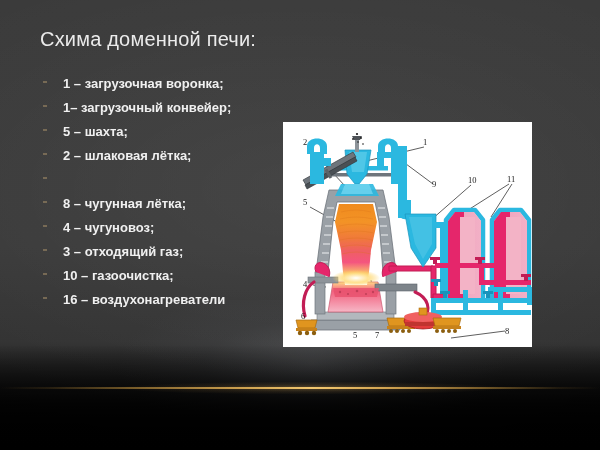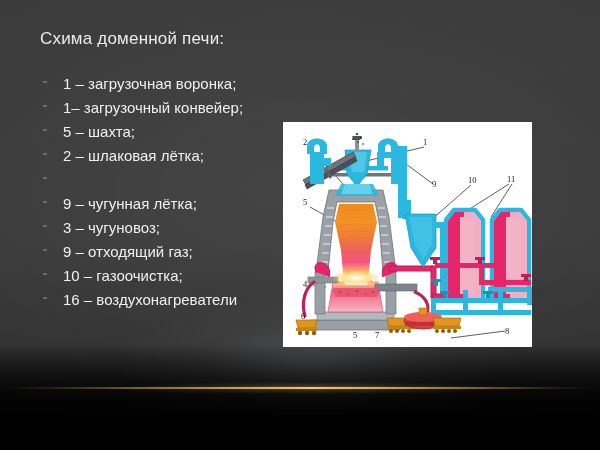--- a/index.html
+++ b/index.html
@@ -94,21 +94,21 @@
         rgba(240,190,100,0.30) 0%,
         rgba(220,165,80,0.10) 45%,
         rgba(0,0,0,0) 78%);
   }
 
   
   .title {
     position: absolute;
     left: 40px;
     top: 28px;
-    font-size: 17px;
+    font-size: 20px;
     line-height: 22px;
     color: #ebebeb;
     letter-spacing: 0.2px;
     white-space: nowrap;
   }
 
   
   .bullets {
     position: absolute;
     left: 40px;
@@ -125,24 +125,25 @@
     position: absolute;
     left: 3px;
     top: 9px;
     width: 4px;
     height: 2px;
     background: #8b7a5e;
     opacity: 0.75;
   }
   .bullet-text {
     padding-left: 23px;
-    font-size: 15px;
+    font-size: 13px;
     line-height: 14px;
     color: #f0f0f0;
     white-space: nowrap;
+    font-weight: bold;
   }
 
   
   .picture {
     position: absolute;
     left: 283px;
     top: 122px;
     width: 249px;
     height: 225px;
     background: #ffffff;
@@ -183,29 +184,29 @@
     </div>
     <div class="bullet-row">
       <span class="bullet-mark"></span>
       <span class="bullet-text">2 – шлаковая лётка;</span>
     </div>
     <div class="bullet-row">
       <span class="bullet-mark"></span>
     </div>
     <div class="bullet-row">
       <span class="bullet-mark"></span>
-      <span class="bullet-text">9 – чугунная лётка;</span>
-    </div>
-    <div class="bullet-row">
-      <span class="bullet-mark"></span>
-      <span class="bullet-text">3 – чугуновоз;</span>
-    </div>
-    <div class="bullet-row">
-      <span class="bullet-mark"></span>
-      <span class="bullet-text">9 – отходящий газ;</span>
+      <span class="bullet-text">8 – чугунная лётка;</span>
+    </div>
+    <div class="bullet-row">
+      <span class="bullet-mark"></span>
+      <span class="bullet-text">4 – чугуновоз;</span>
+    </div>
+    <div class="bullet-row">
+      <span class="bullet-mark"></span>
+      <span class="bullet-text">3 – отходящий газ;</span>
     </div>
     <div class="bullet-row">
       <span class="bullet-mark"></span>
       <span class="bullet-text">10 – газоочистка;</span>
     </div>
     <div class="bullet-row">
       <span class="bullet-mark"></span>
       <span class="bullet-text">16 – воздухонагреватели</span>
     </div>
   </div>

